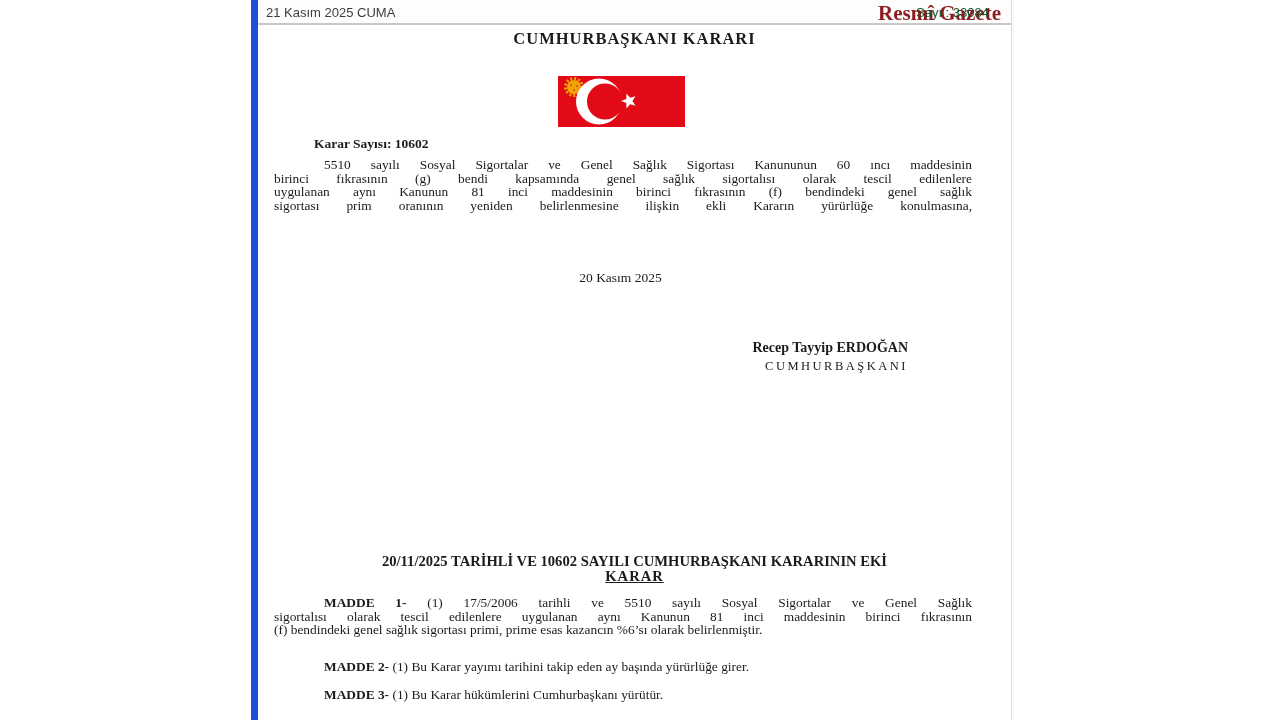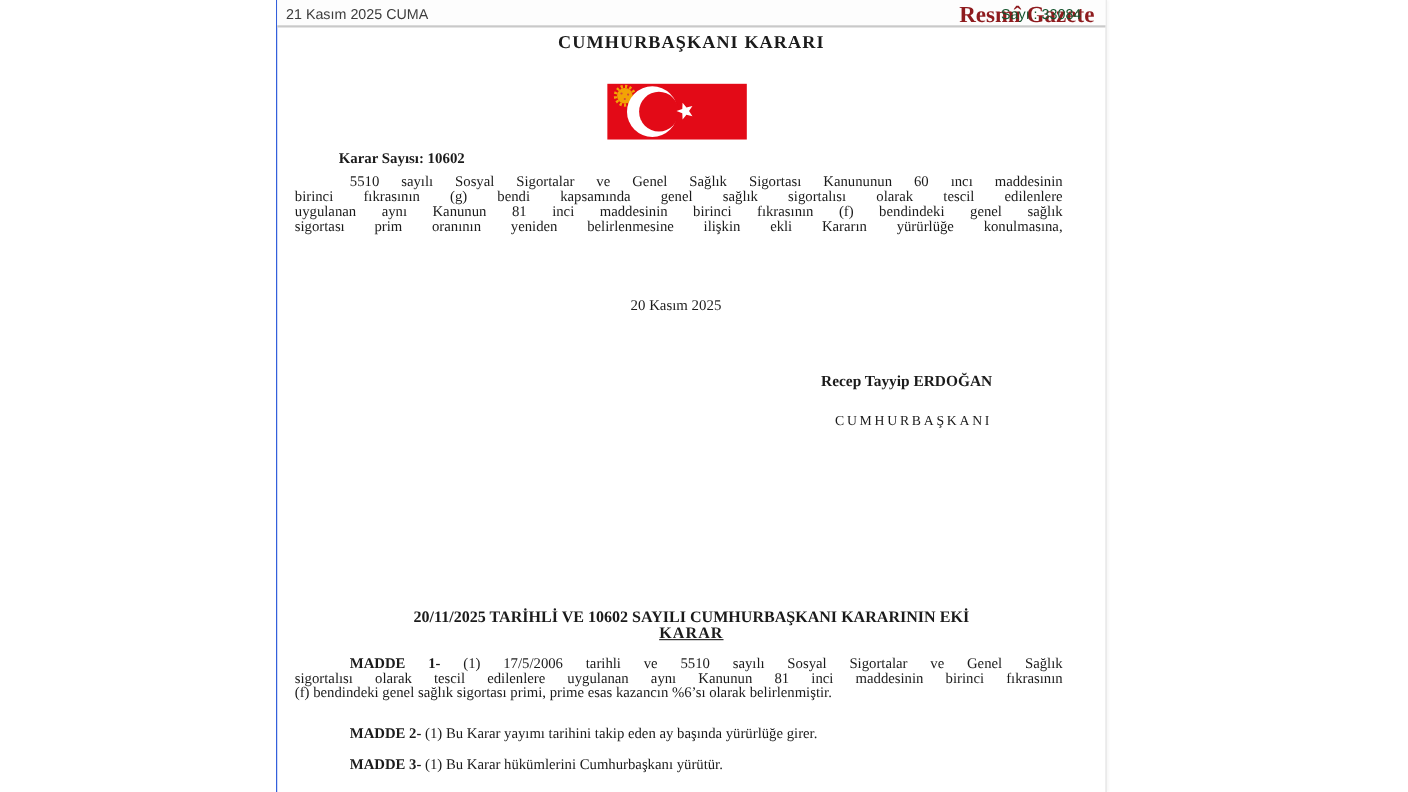--- a/index.html
+++ b/index.html
@@ -3,21 +3,21 @@
 <meta charset="utf-8">
 <style>
   html, body { margin: 0; padding: 0; background: #ffffff; }
   body {
     width: 1280px; height: 720px; overflow: hidden; position: relative;
     font-family: "Liberation Serif", serif; color: #1b1b1b;
   }
   #page {
     position: absolute; left: 251px; top: 0; width: 753px; height: 720px;
     background: #ffffff;
-    border-left: 1px solid #1d4ed8; border-right: 1px solid #dedede;
+    border-left: 7px solid #1d4ed8; border-right: 1px solid #dedede;
     box-shadow: 2px 0 2px rgba(0,0,0,0.03);
   }
   
   .masthead {
     position: absolute; left: 0; top: 0; width: 100%; height: 25px;
     background: #fdfdfd; border-bottom: 2px solid #c9c9c9; box-sizing: border-box;
   }
   .masthead-date {
     position: absolute; left: 8px; top: 5px;
     font-family: "Liberation Sans", sans-serif; font-size: 13px; color: #3d3d3d;
@@ -53,21 +53,21 @@
   .decree-para { top: 158px; }
   .decision-date {
     position: absolute; left: 0; width: 100%; top: 270px; text-align: center;
     font-size: 13.5px;
   }
   .decision-date span { display: inline-block; transform: translateX(-14px); }
   .signature {
     position: absolute; right: 103px; top: 340px; text-align: right;
   }
   .signature-name { font-weight: bold; font-size: 14px; }
-  .signature-title { font-size: 12.5px; letter-spacing: 2.5px; margin-top: 19px; }
+  .signature-title { font-size: 12.5px; letter-spacing: 2.5px; margin-top: 3px; }
   
   .annex-heading {
     position: absolute; left: 0; width: 100%; top: 554px; text-align: center;
     font-weight: bold; font-size: 14.6px; line-height: 15px;
   }
   .annex-heading .karar-line { text-decoration: underline; letter-spacing: 1px; }
   .madde1-para { top: 596px; }
   .madde-single {
     position: absolute; left: 16px; width: 698px; font-size: 13.4px;
     padding-left: 50px; box-sizing: border-box;

